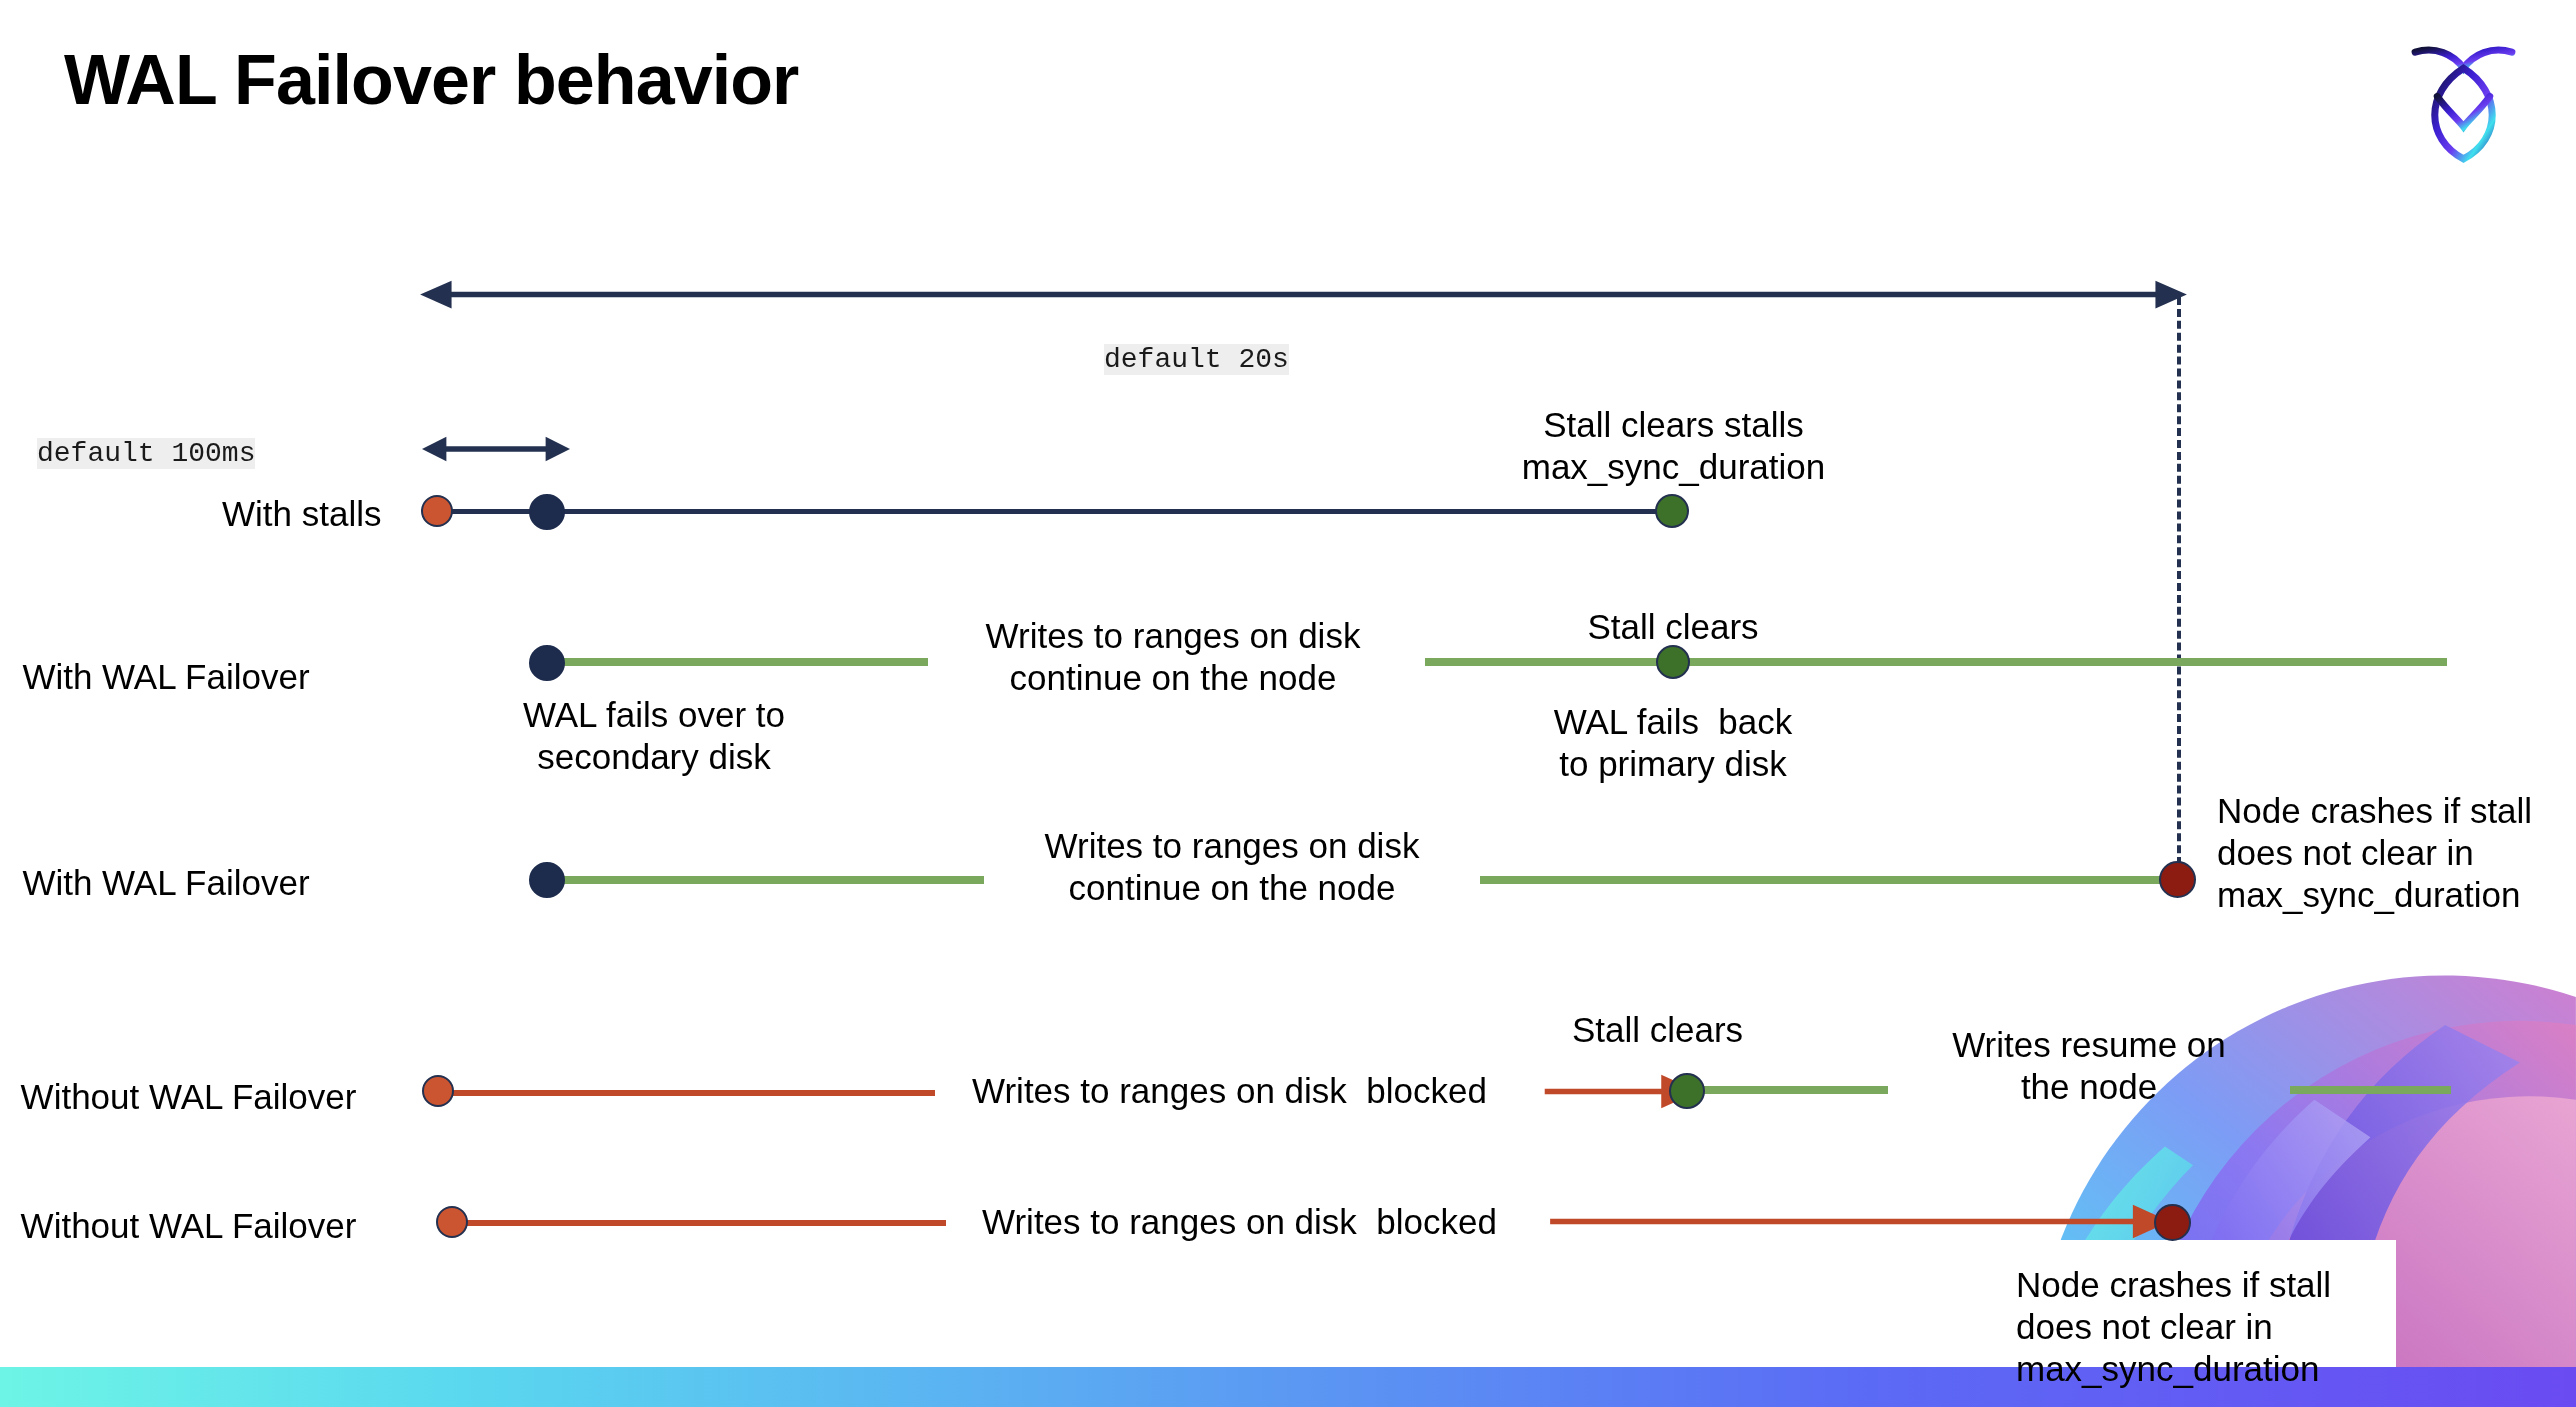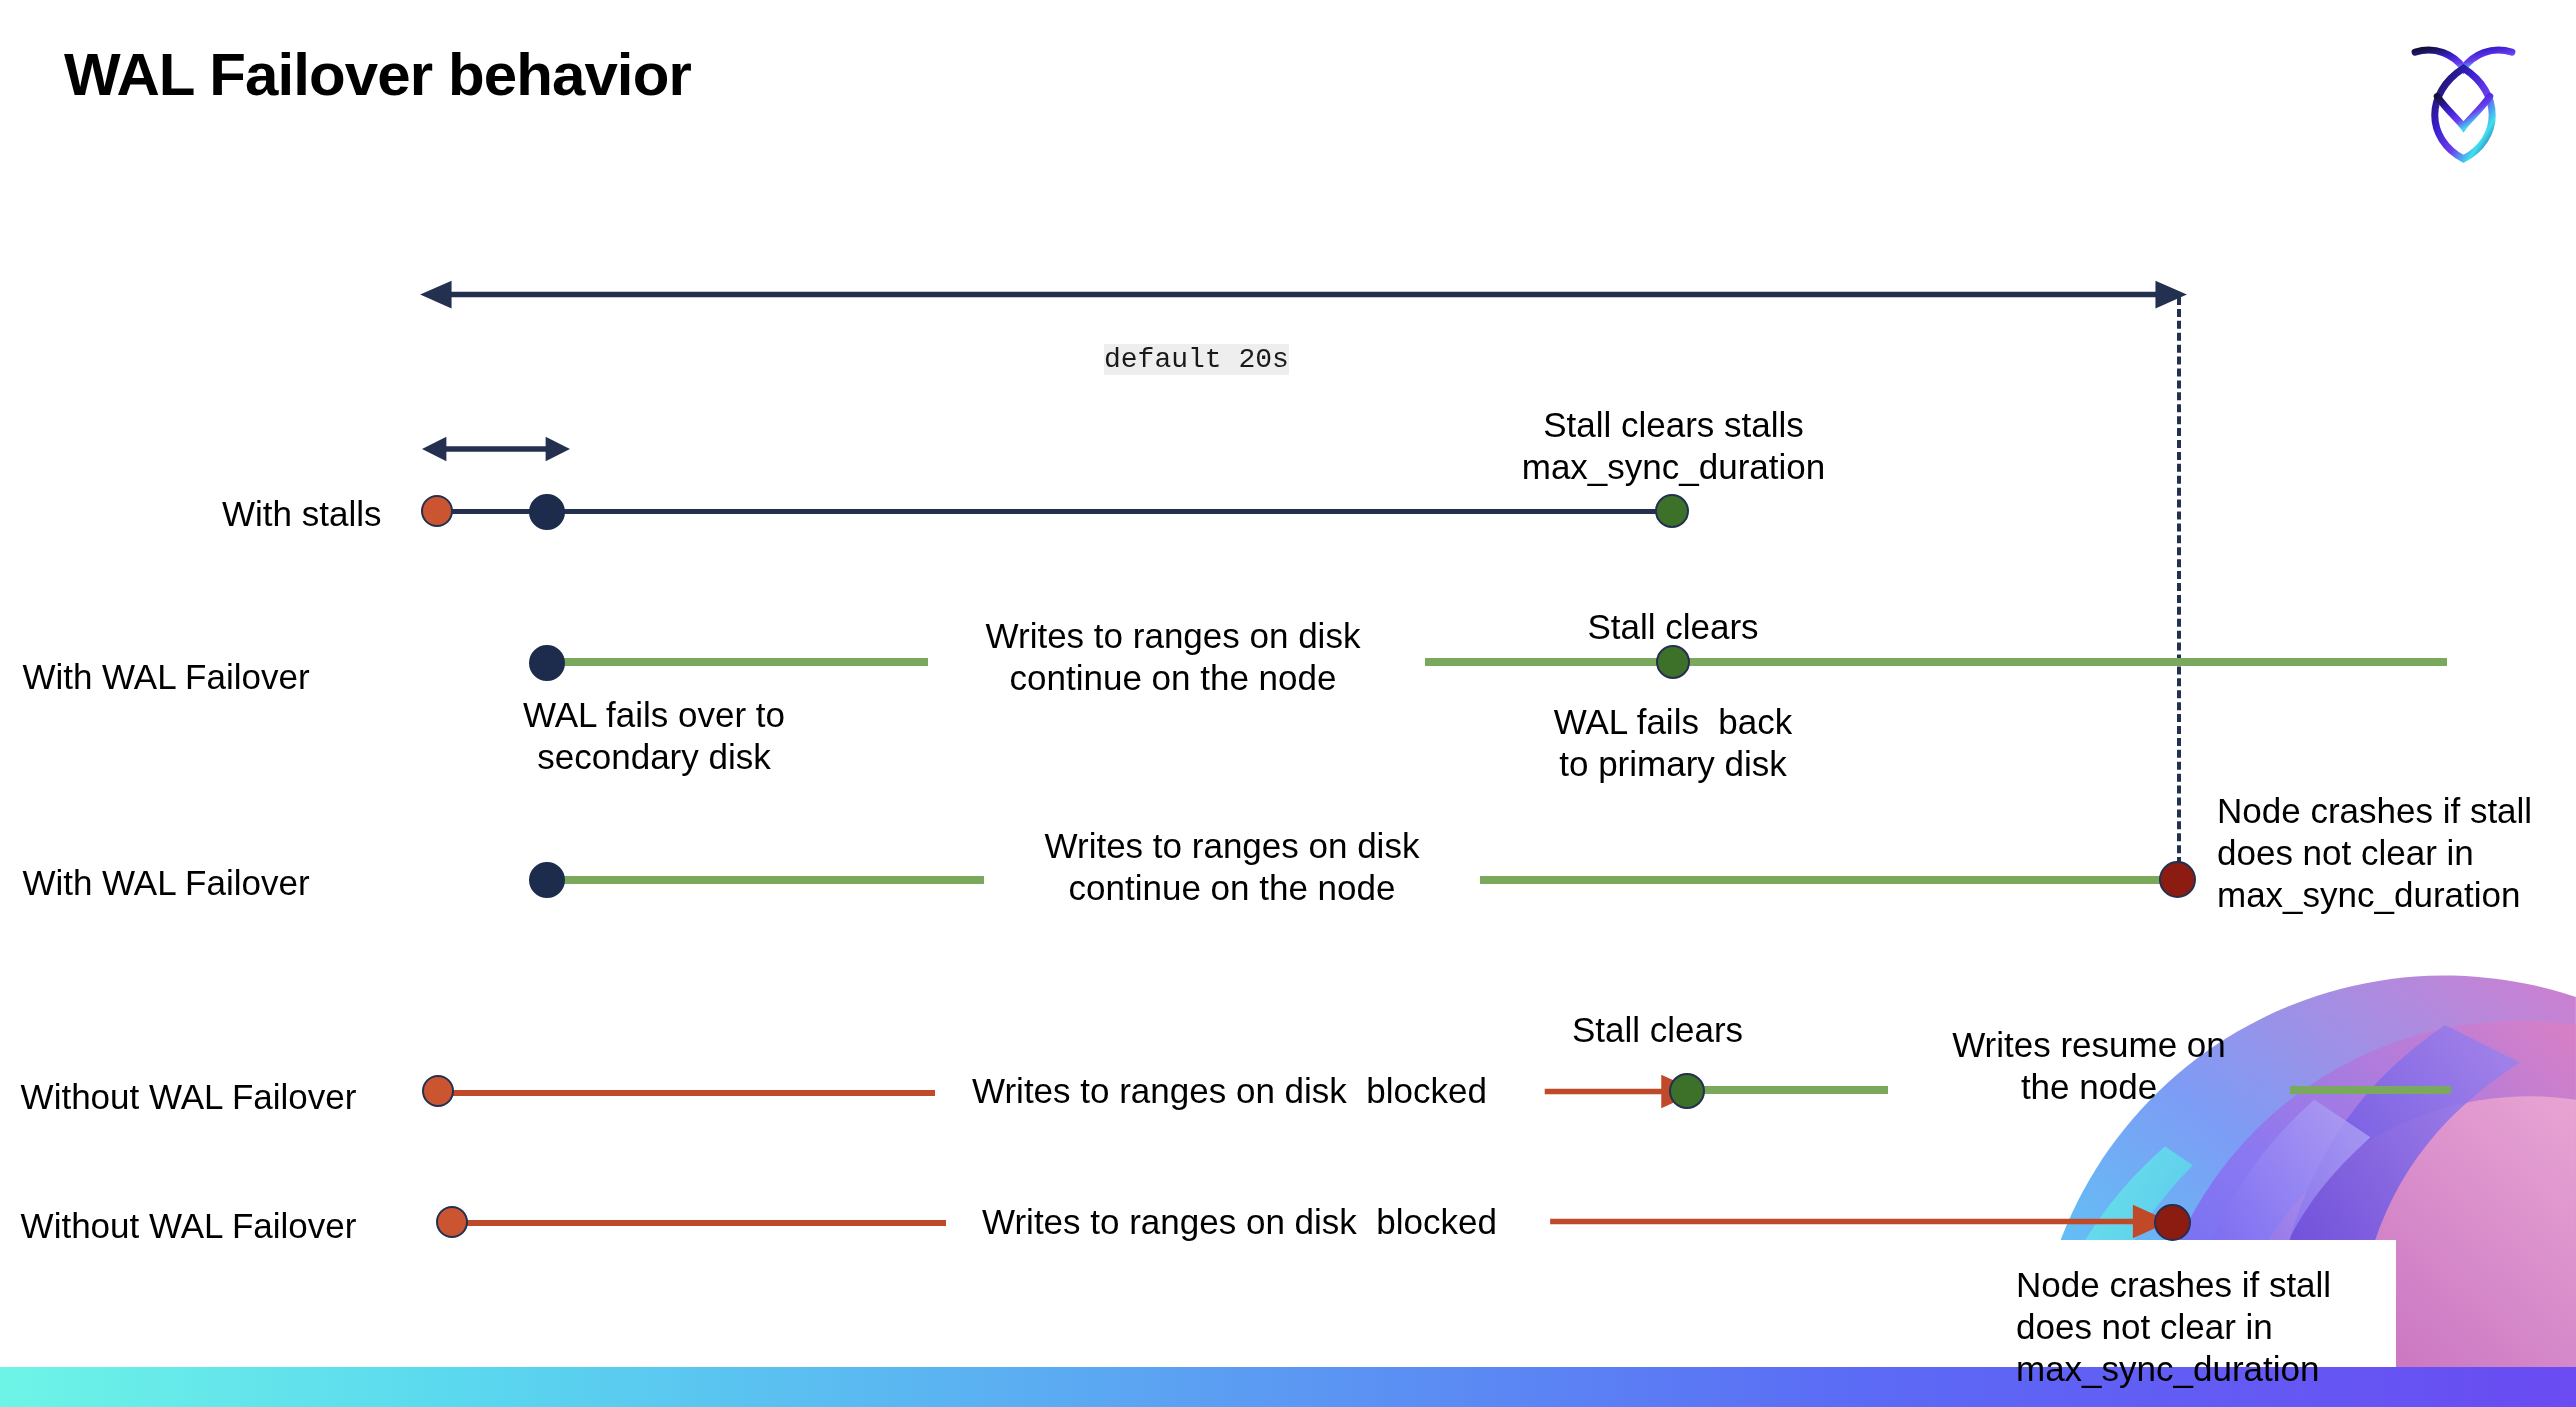--- a/index.html
+++ b/index.html
@@ -8,21 +8,21 @@
   .stage{position:absolute;inset:0;}
 
   
   .art{position:absolute;right:0;bottom:0;width:710px;height:523px;overflow:hidden;pointer-events:none;}
   .art svg{position:absolute;right:0;bottom:0;}
   .bottombar{position:absolute;left:0;bottom:0;width:2576px;height:41px;
              background:linear-gradient(90deg,#6ef4e6 0%,#5ad8ef 18%,#5ba9f2 42%,#5b6bf5 72%,#6a4bf2 100%);}
   .artmask{position:absolute;background:#fff;}
 
   
-  .title{position:absolute;left:64px;top:45px;font-size:60px;font-weight:700;
+  .title{position:absolute;left:64px;top:45px;font-size:70px;font-weight:700;
          letter-spacing:-0.9px;line-height:1;white-space:nowrap;}
 
   
   .logo{position:absolute;left:2398px;top:34px;width:131px;height:131px;}
 
   
   .hline{position:absolute;height:4.7px;}
   .navyline{background:#23304f;}
   .greenline{background:#7aa85c;height:8.4px;}
   .orangeline{background:#c0492a;height:5.6px;}
@@ -118,20 +118,21 @@
     <polygon points="1910,20 1876,5 1876,35" fill="#23304f"></polygon>
   </svg>
 
   <div class="vdash" style="left:2177px;top:297px;height:580px;"></div>
 
   <div class="mono" style="left:1104px;top:254px;">
     <div><span>default 20s</span></div>
   </div>
 
   <div class="mono" style="left:37px;top:348px;">
+    <div><span>default 100ms</span></div>
   </div>
 
   <svg class="arrowsvg" style="left:422px;top:432px;width:148px;height:34px;" viewBox="0 0 158 36" width="148" height="34">
     <line x1="20" y1="18" x2="138" y2="18" stroke="#23304f" stroke-width="6"></line>
     <polygon points="0,18 26,5 26,31" fill="#23304f"></polygon>
     <polygon points="158,18 132,5 132,31" fill="#23304f"></polygon>
   </svg>
 
   <div class="rowlabel" style="left:222px;top:494px;">With stalls</div>
   <div class="hline navyline" style="left:437px;top:509px;width:1234px;"></div>

